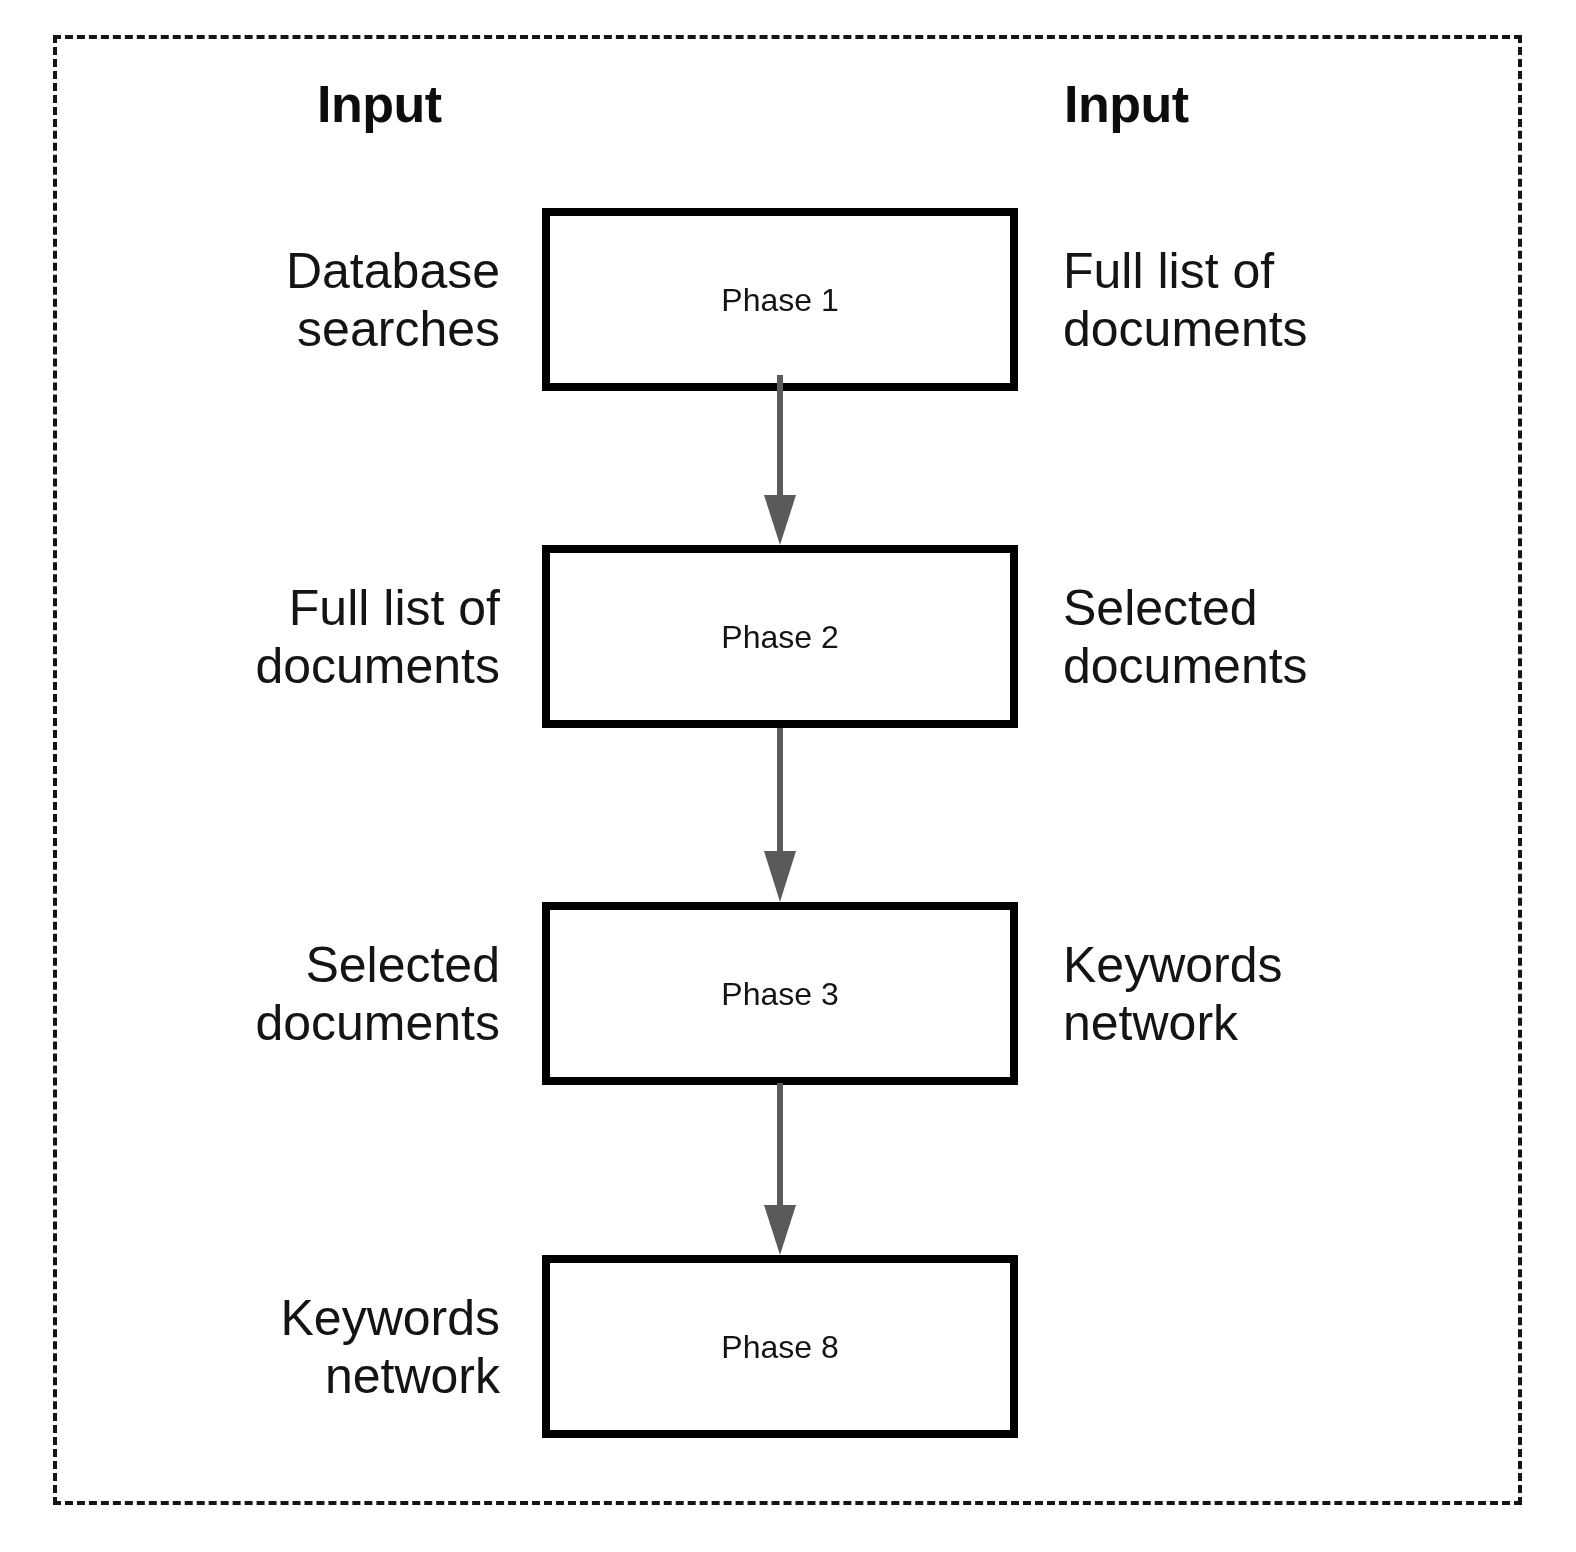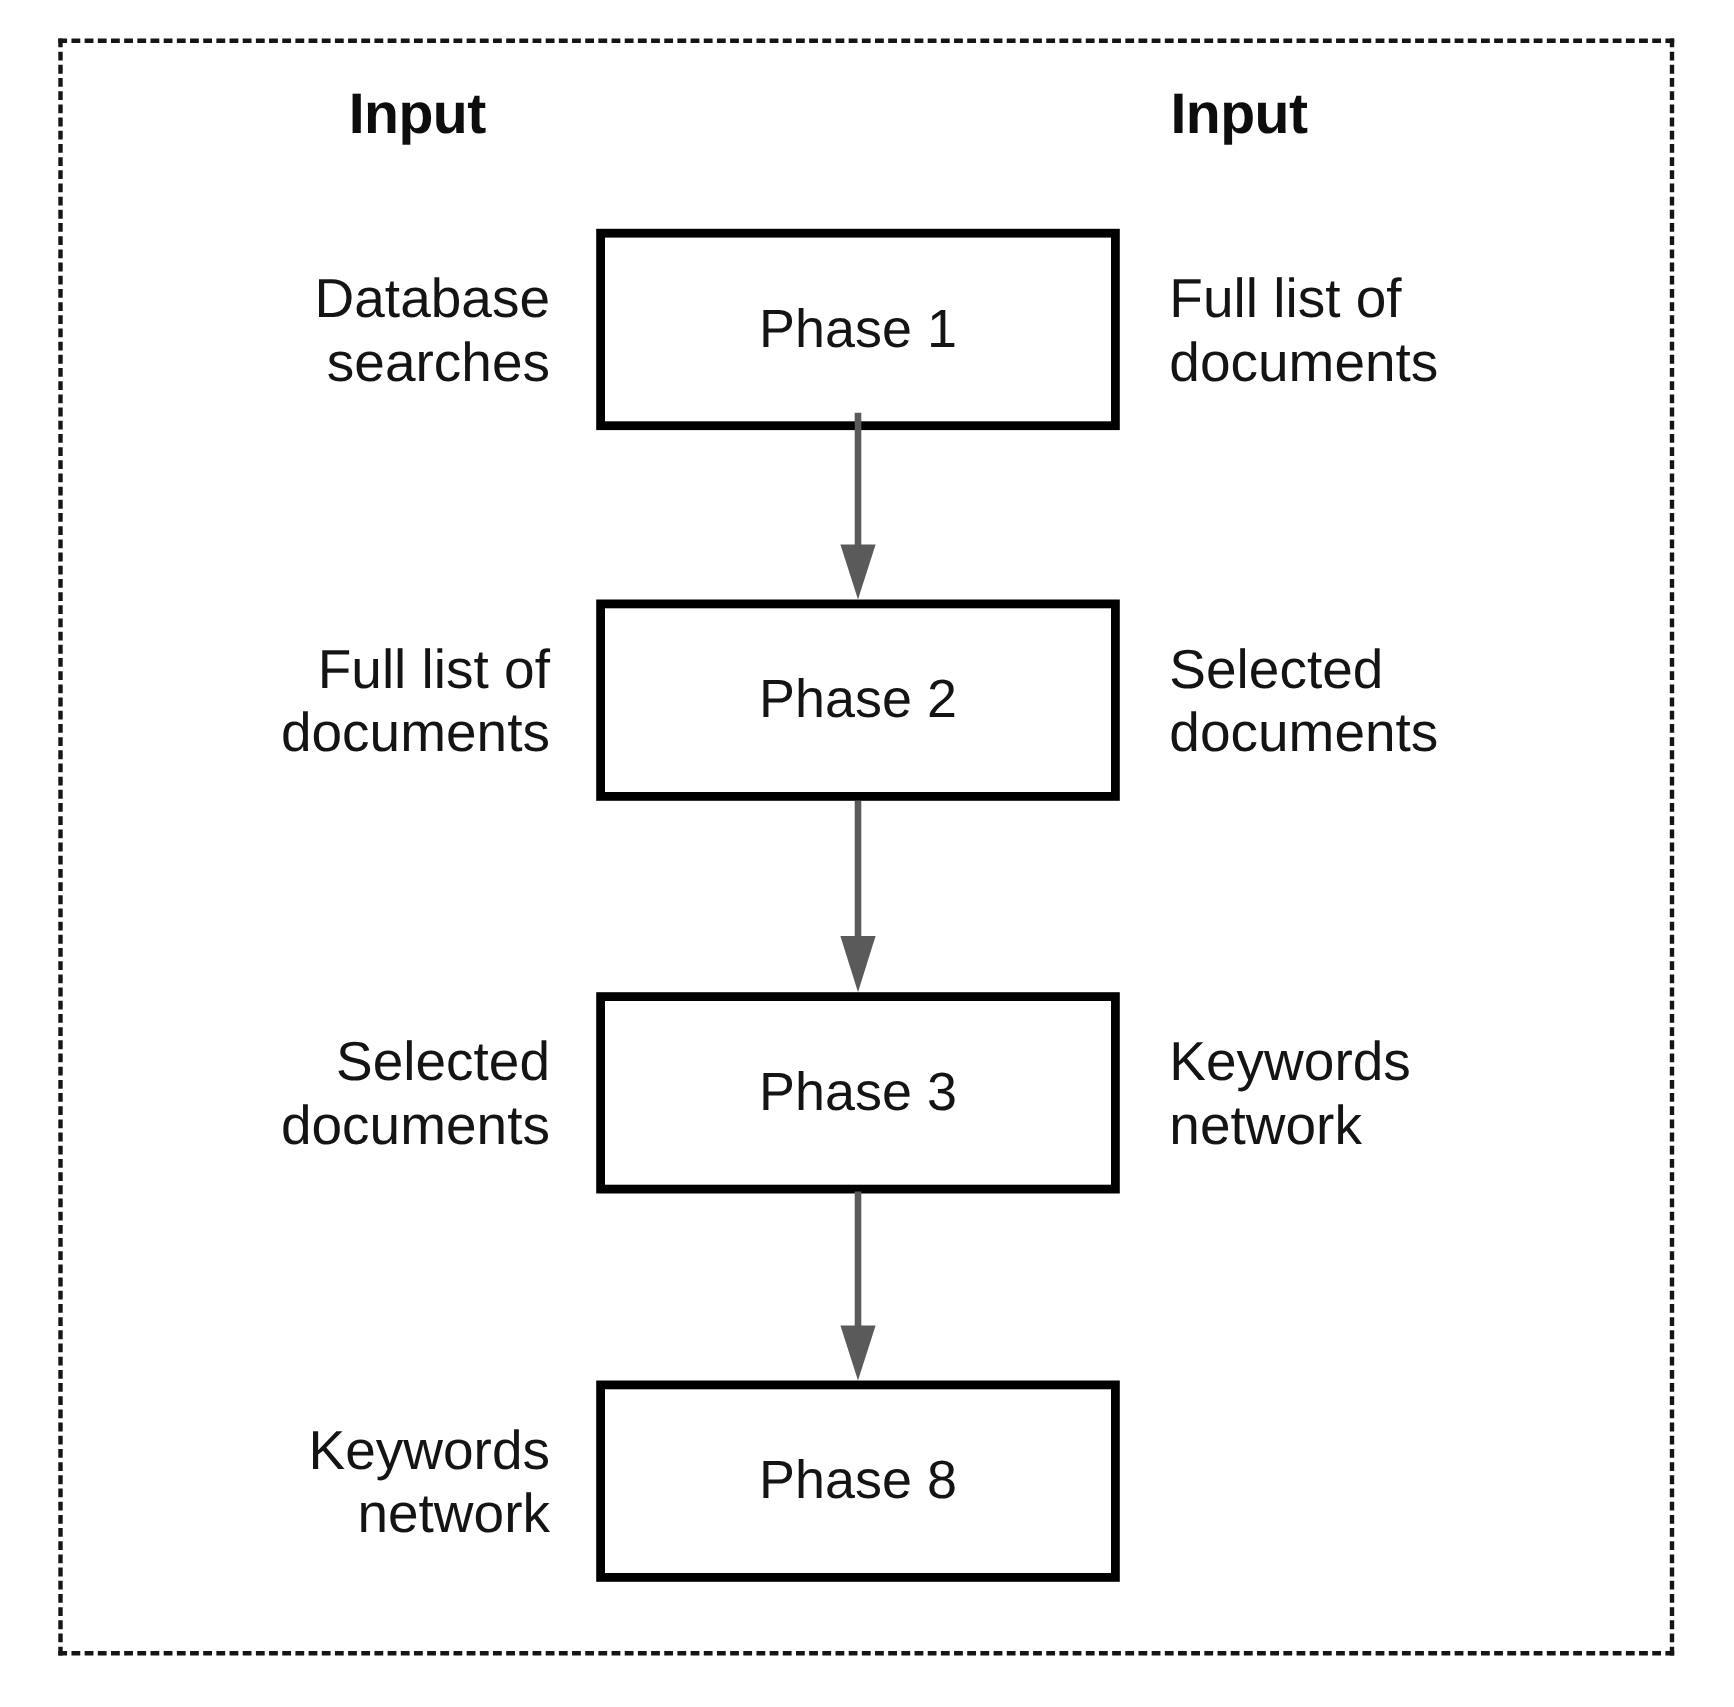--- a/index.html
+++ b/index.html
@@ -98,21 +98,21 @@
     width: 476px;
     height: 183px;
     box-sizing: border-box;
     border: 8px solid #000000;
     background: #ffffff;
     display: flex;
     align-items: center;
     justify-content: center;
   }
   .phase-box-label {
-    font-size: 49px;
+    font-size: 32px;
     line-height: 1;
     color: #141414;
     white-space: nowrap;
   }
 
   
   .connector {
     position: absolute;
     left: 762px;
     width: 36px;

